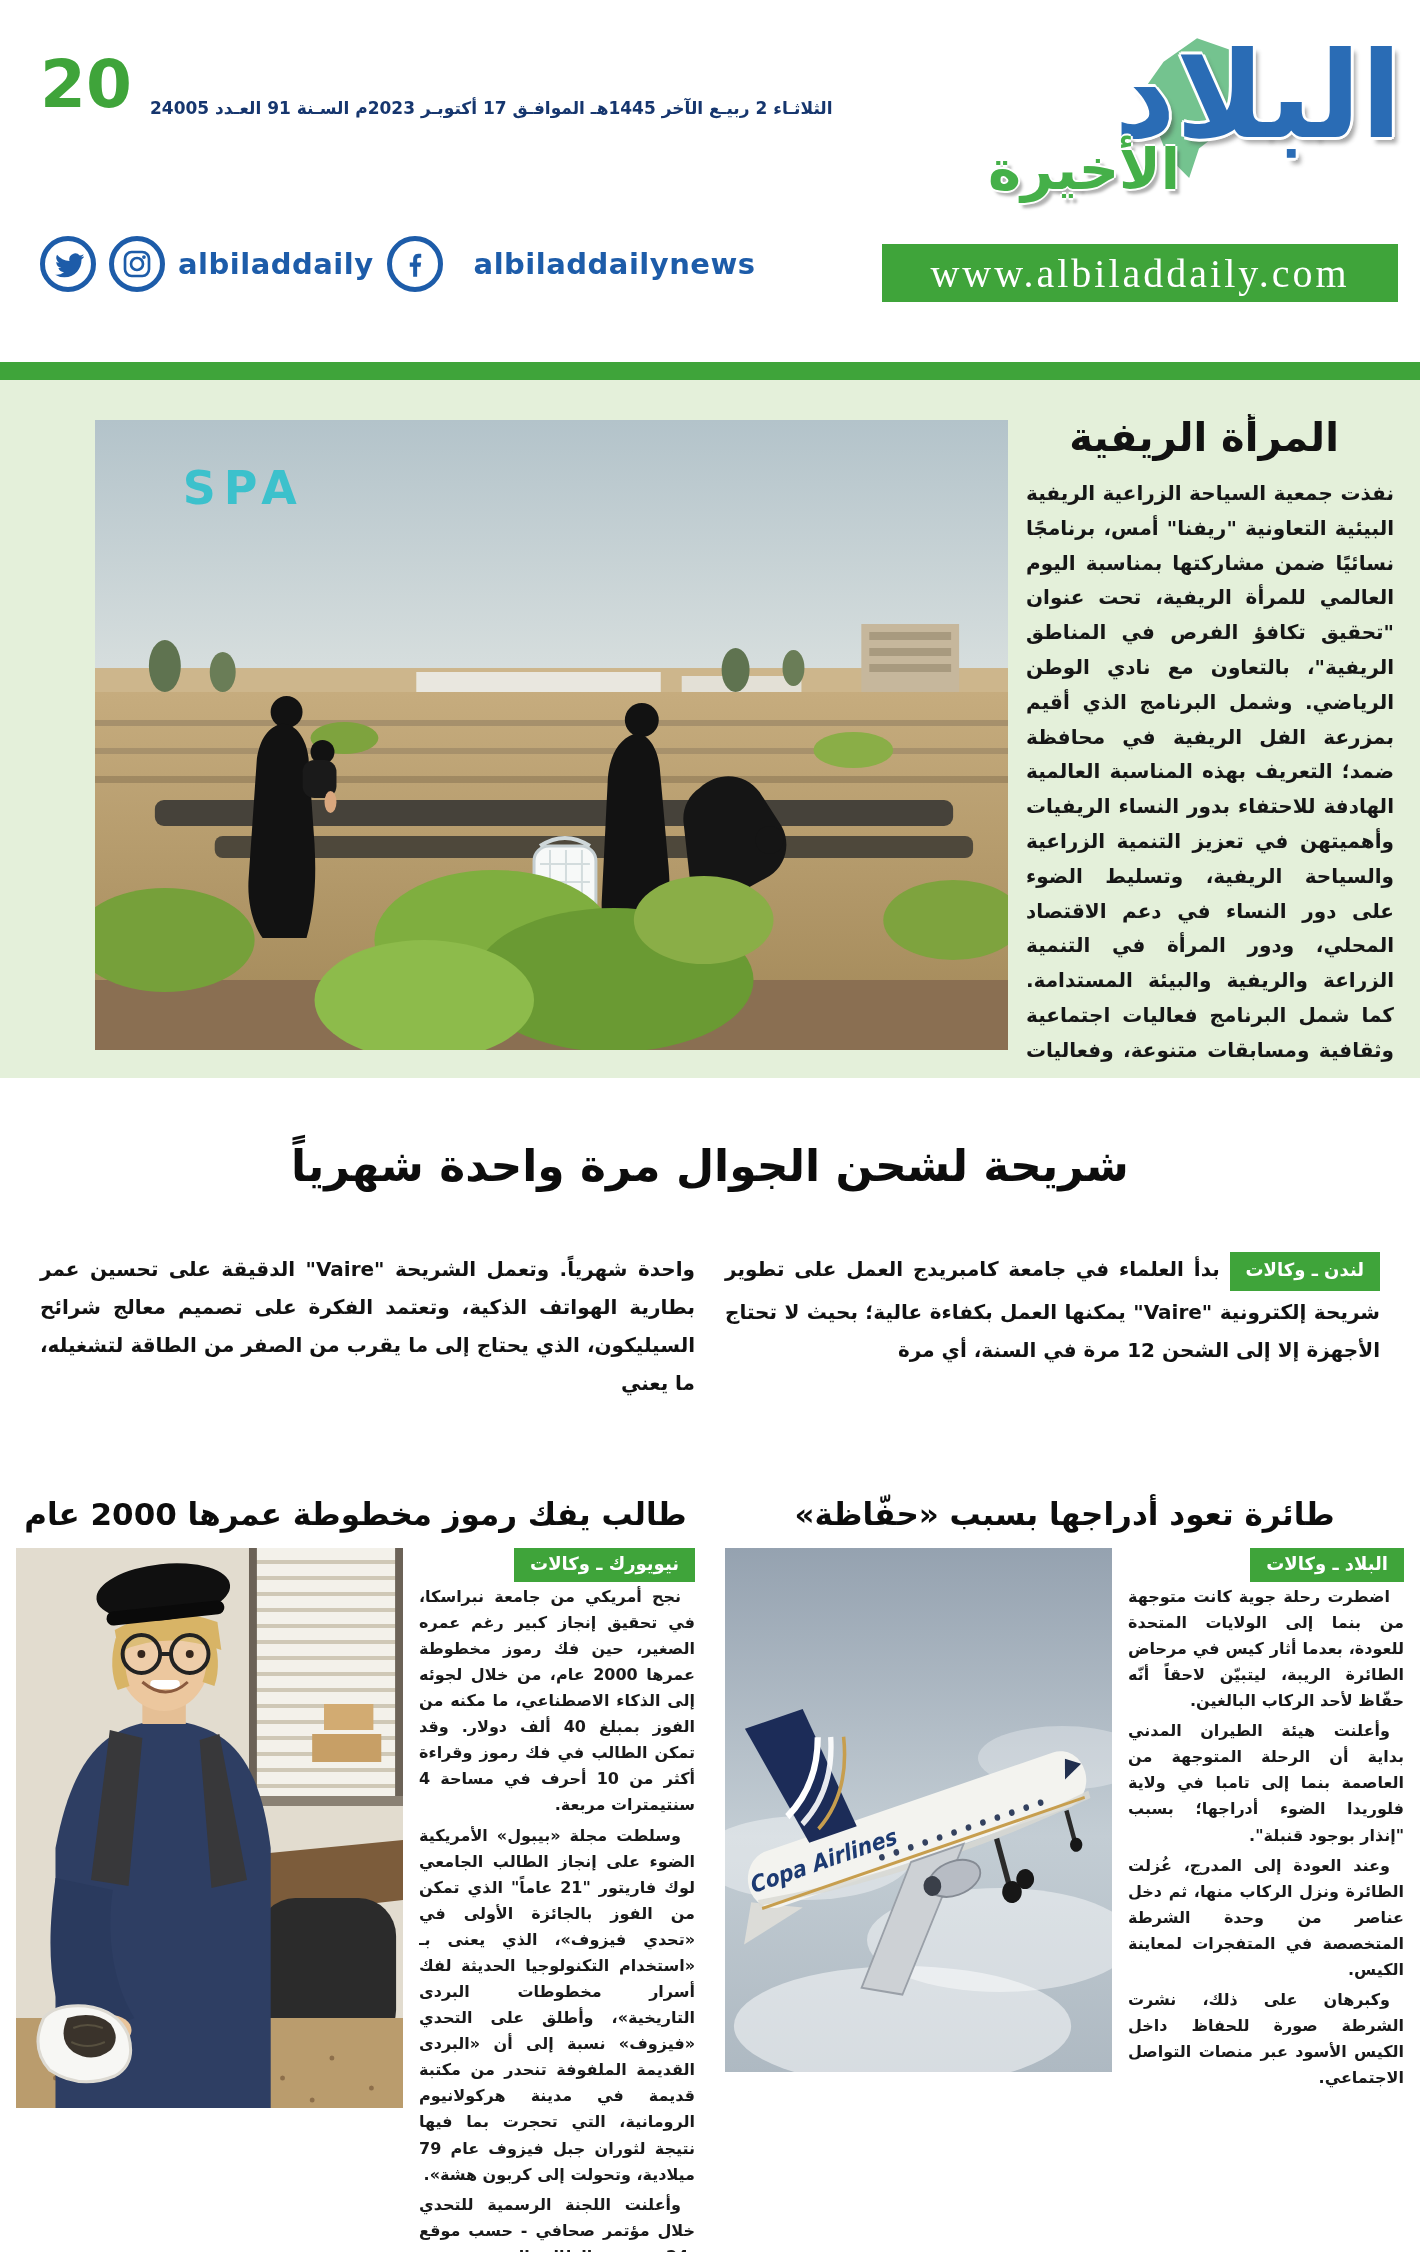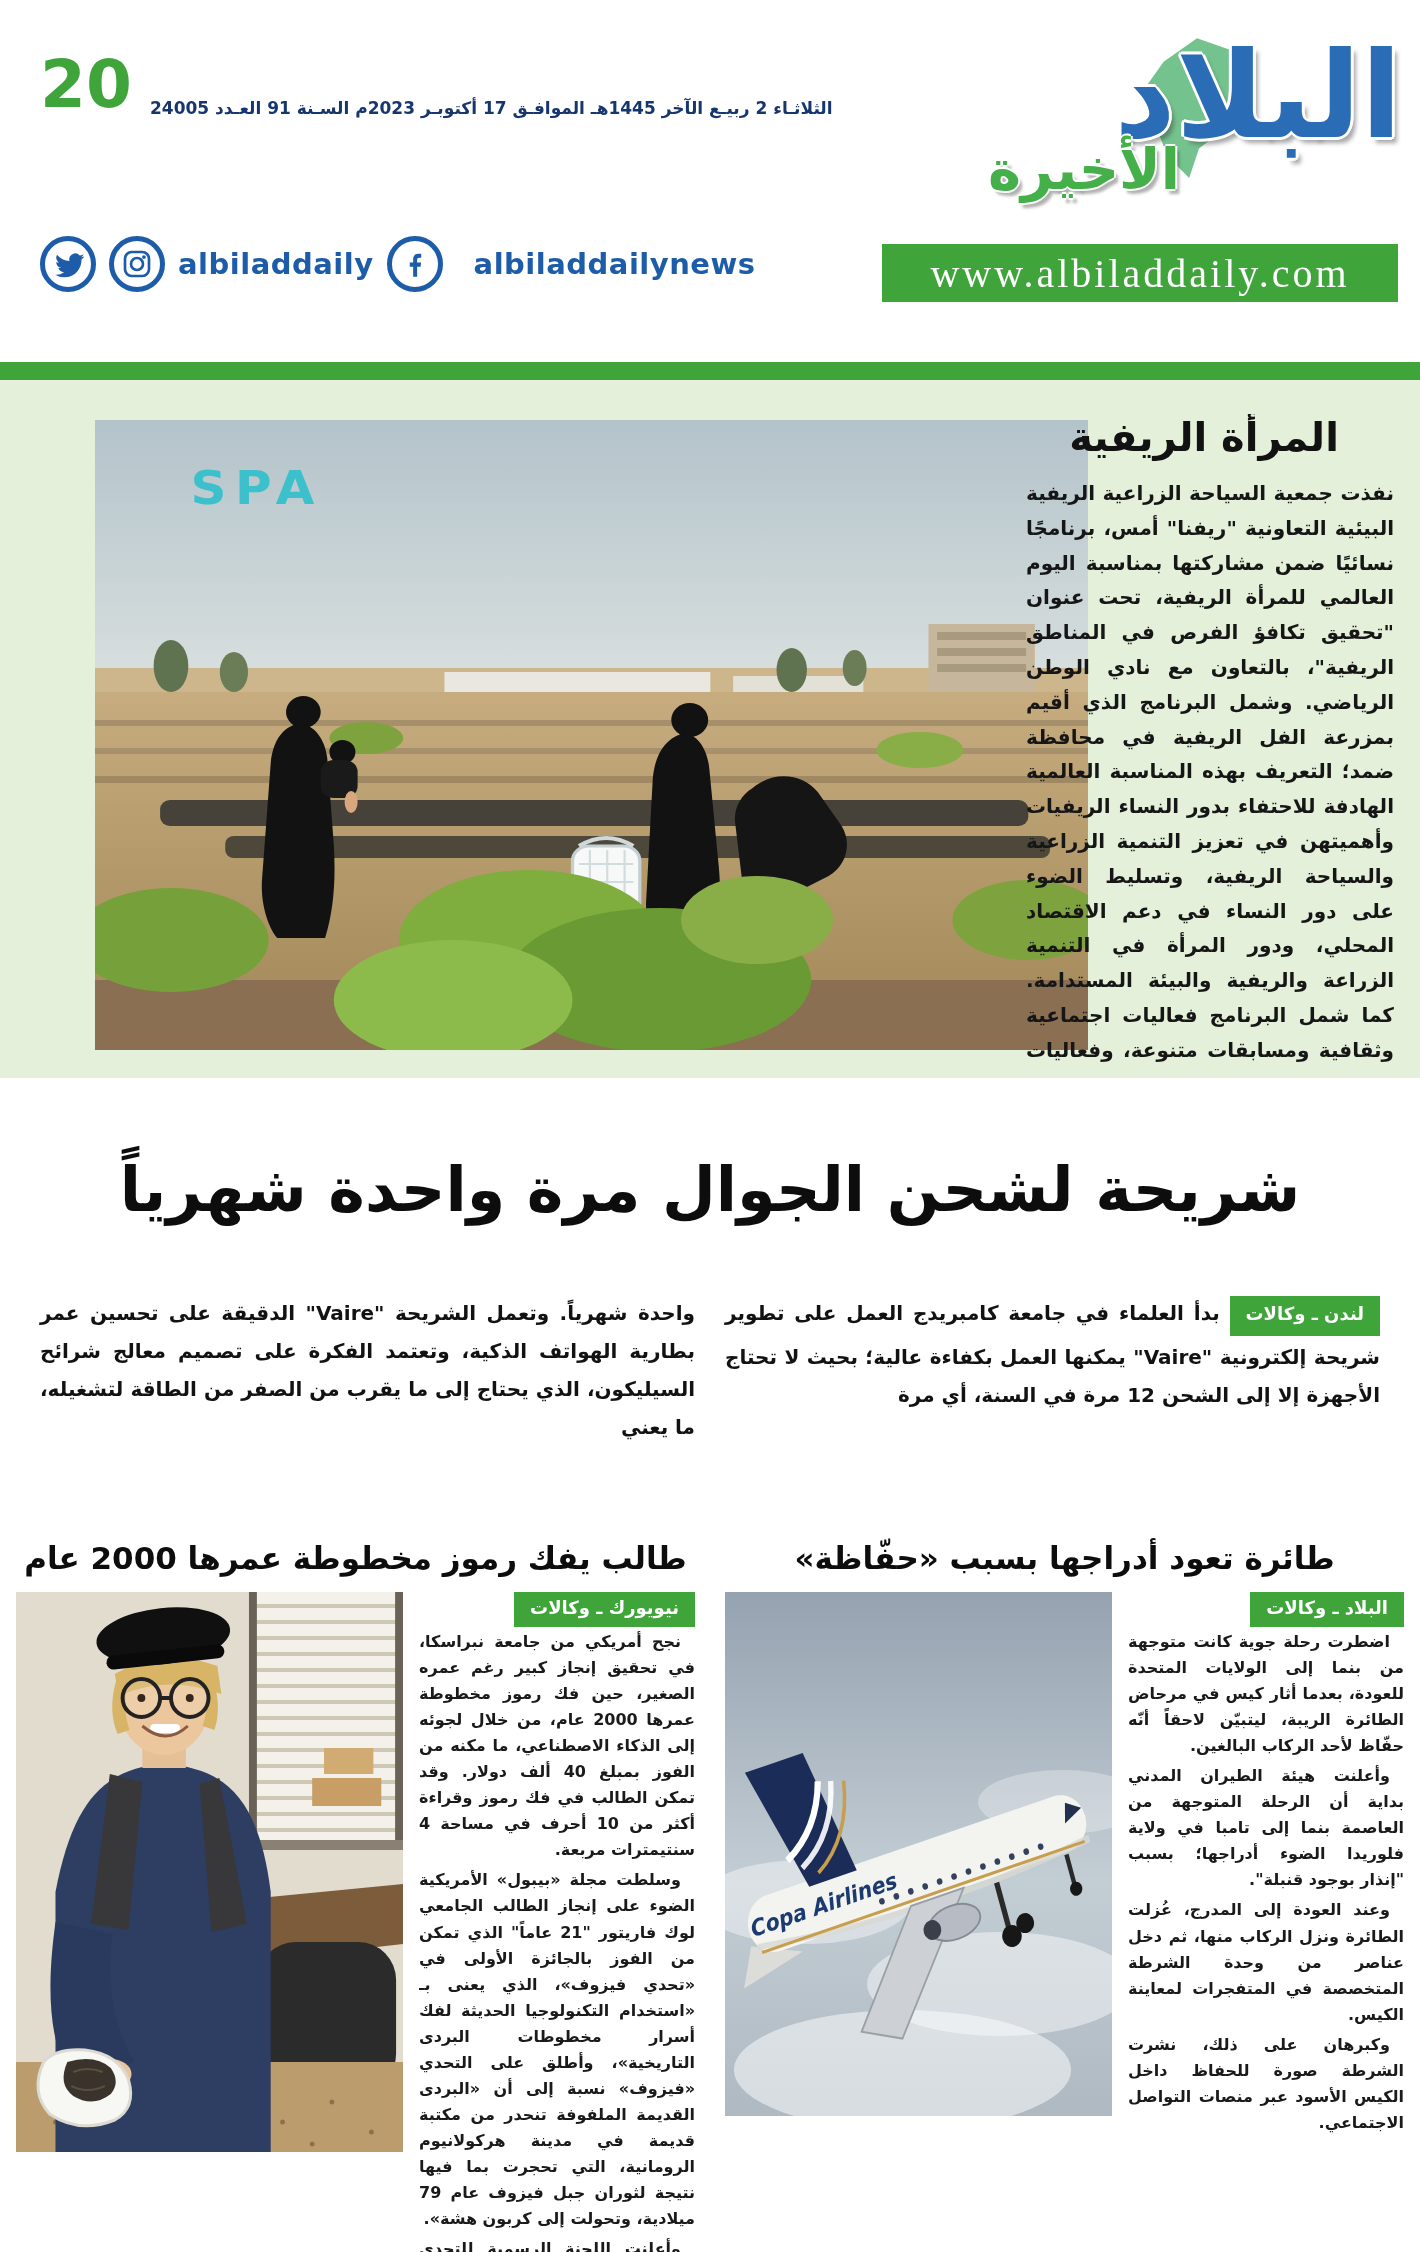--- a/index.html
+++ b/index.html
@@ -35,27 +35,27 @@
   .icon-circle{width:56px;height:56px;border-radius:50%;border:5px solid var(--brand-blue);
     display:flex;align-items:center;justify-content:center;color:var(--brand-blue);background:#fff;}
   .handle{font-size:29px;font-weight:bold;color:var(--brand-blue);letter-spacing:.5px;}
   .www-box{position:absolute;right:22px;top:244px;width:516px;height:58px;background:var(--accent-green);
     color:#fff;display:flex;align-items:center;justify-content:center;
     font-family:"Liberation Serif",serif;font-size:40px;letter-spacing:3px;}
   
   .green-bar{height:18px;background:var(--accent-green);}
   
   .rural{position:relative;height:698px;background:var(--light-green);}
-  .rural-photo{position:absolute;left:95px;top:40px;width:993px;height:630px;overflow:hidden;background:#c9d2d3;}
+  .rural-photo{position:absolute;left:95px;top:40px;width:913px;height:630px;overflow:hidden;background:#c9d2d3;}
   .rural-photo svg{display:block;width:100%;height:100%;}
   .rural-text{position:absolute;right:26px;top:34px;width:368px;height:648px;direction:rtl;overflow:hidden;}
   .rural-title{font-size:40px;font-weight:bold;color:#121212;margin:0 12px 16px 0;text-align:center;}
   .rural-body{font-size:20px;line-height:1.74;font-weight:bold;text-align:justify;margin:0;color:#161616;}
   
-  .main-headline{direction:rtl;text-align:center;font-size:62px;font-weight:bold;color:#0d0d0d;
+  .main-headline{direction:rtl;text-align:center;font-size:44px;font-weight:bold;color:#0d0d0d;
     padding:34px 30px 24px;line-height:1.15;}
   .chip-cols{direction:rtl;display:flex;gap:30px;padding:4px 40px 0;height:238px;overflow:hidden;}
   .chip-col{flex:1;font-size:20px;line-height:1.9;text-align:justify;font-weight:bold;color:#121212;}
   .badge{display:inline-block;background:var(--accent-green);color:#fff;font-size:18px;font-weight:bold;
     padding:1px 16px 4px;margin-bottom:2px;}
   
   .bottom{display:flex;direction:rtl;gap:30px;padding:6px 16px 0;}
   .article{flex:1;min-width:0;}
   .article-headline{direction:rtl;text-align:center;font-size:31px;font-weight:bold;margin:6px 0 16px;color:#0d0d0d;}
   .article-content{display:flex;direction:rtl;gap:16px;}

